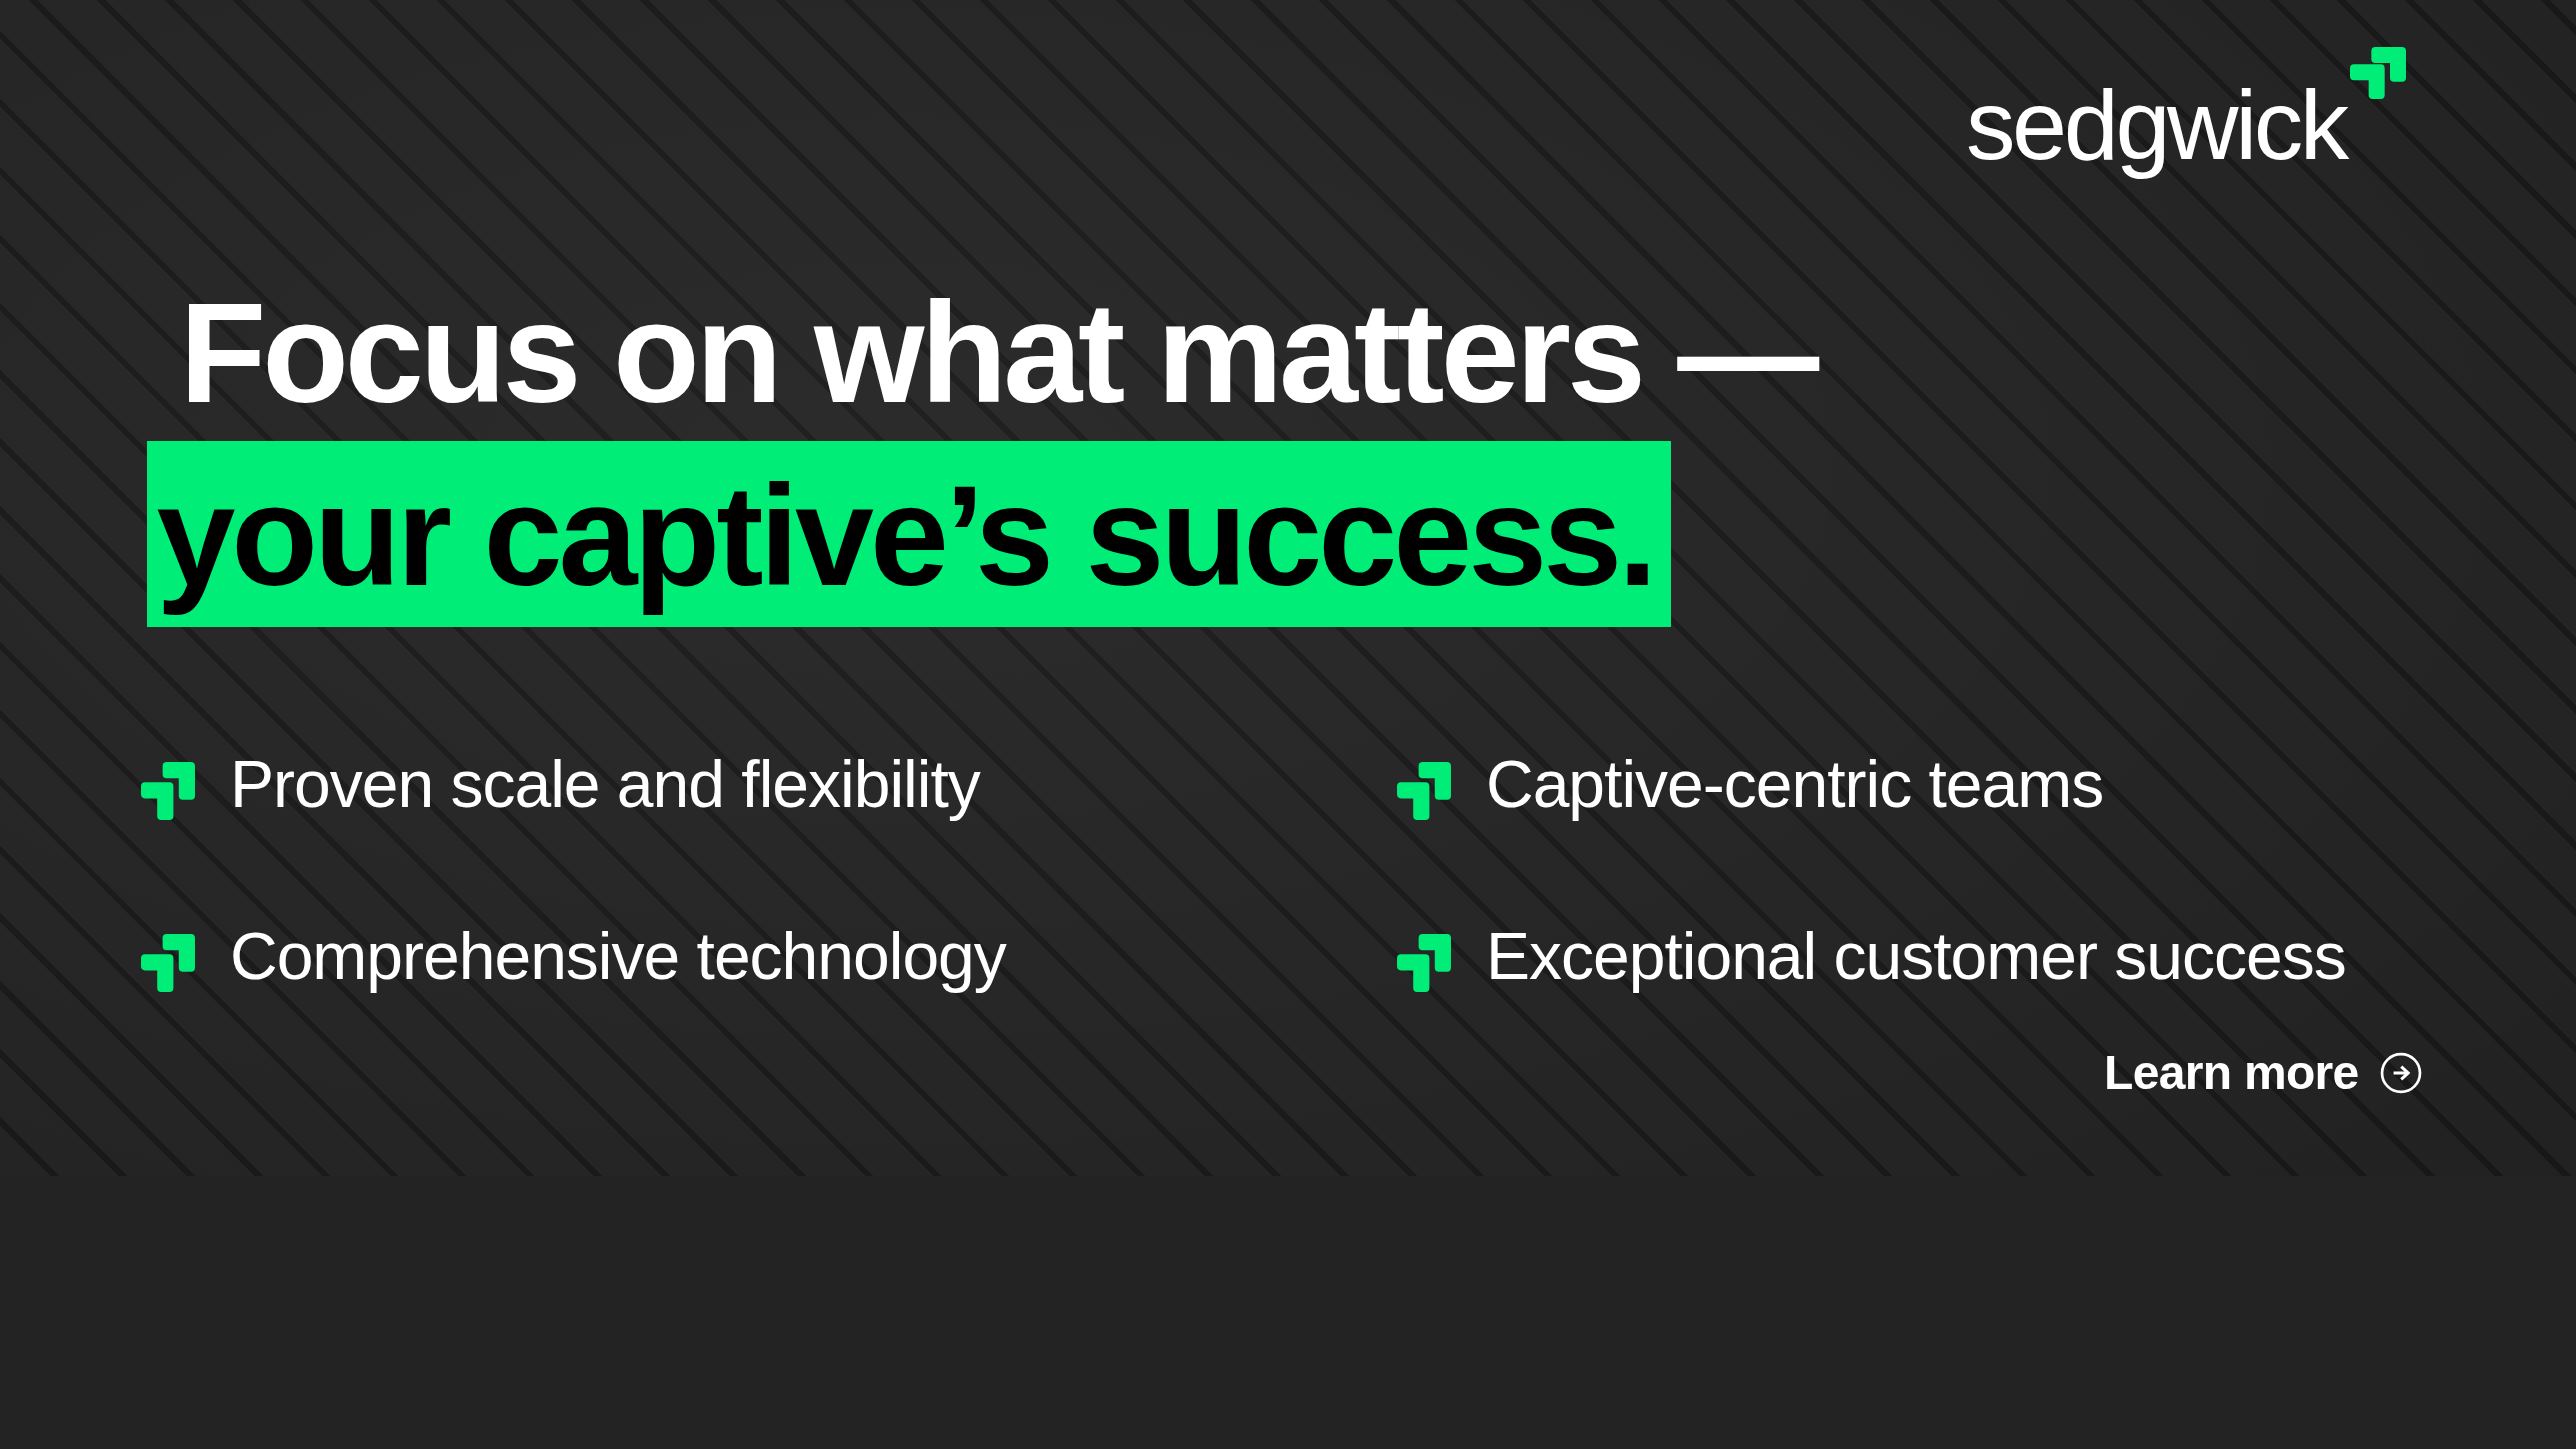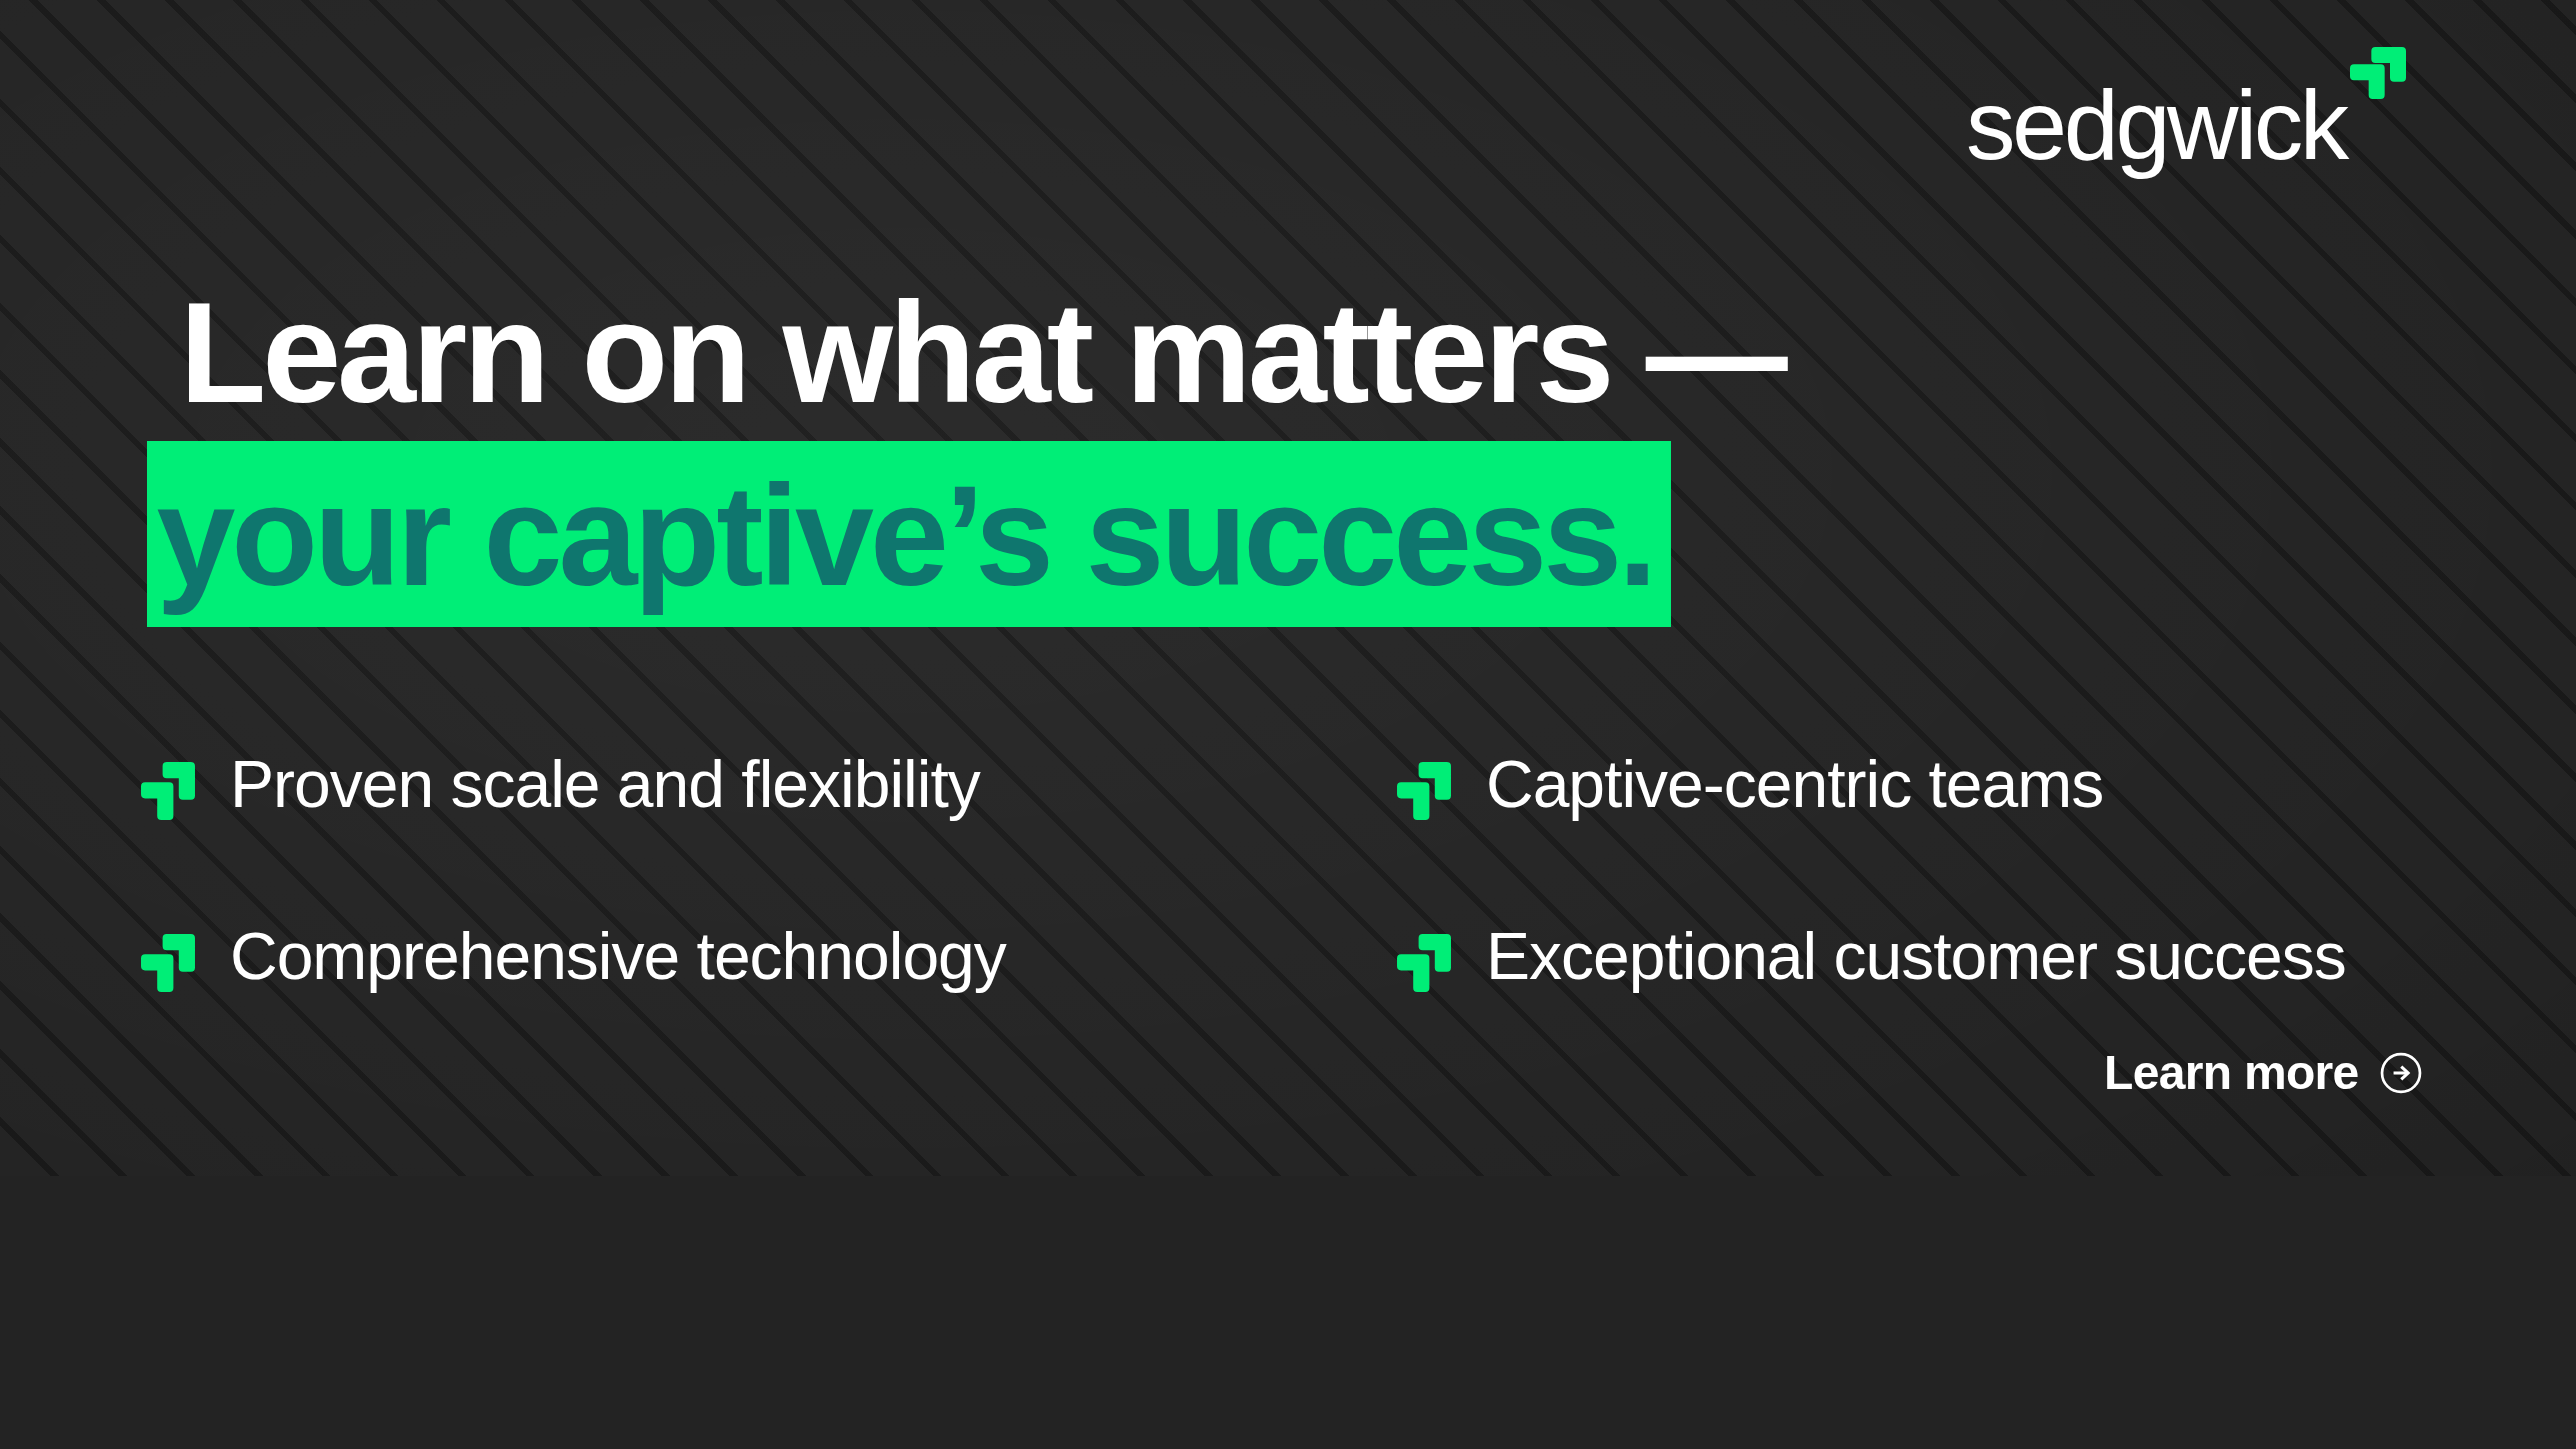--- a/index.html
+++ b/index.html
@@ -150,22 +150,22 @@
       <svg viewBox="0 0 84 78" xmlns="http://www.w3.org/2000/svg" aria-hidden="true">
 
         <path d="M38 0 H78 A6 6 0 0 1 84 6 V46 A6 6 0 0 1 78 52 H66 A6 6 0 0 1 60 46 V24 H38 A6 6 0 0 1 32 18 V6 A6 6 0 0 1 38 0 Z" fill="#00EE77"></path>
 
         <path d="M6 26 H46 A6 6 0 0 1 52 32 V72 A6 6 0 0 1 46 78 H34 A6 6 0 0 1 28 72 V50 H6 A6 6 0 0 1 0 44 V32 A6 6 0 0 1 6 26 Z" fill="#00EE77"></path>
       </svg>
     </span>
   </div>
 
   <div id="headline">
-    <div class="hl-line" id="hl-line-1">Learn on what matters —</div>
-    <div class="hl-line" id="hl-line-2" style="background: rgb(0, 238, 119); color: #0f766e;">your captive’s success.</div>
+    <div class="hl-line" id="hl-line-1">Focus on what matters —</div>
+    <div class="hl-line" id="hl-line-2" style="background: rgb(0, 238, 119); color: #000000;">your captive’s success.</div>
   </div>
 
   <div id="bullets">
 
     <div class="bullet">
       <span class="bullet-icon">
         <svg viewBox="0 0 80 86" xmlns="http://www.w3.org/2000/svg" aria-hidden="true">
           <path d="M38 0 H74 A6 6 0 0 1 80 6 V50 A6 6 0 0 1 74 56 H62 A6 6 0 0 1 56 50 V24 H38 A6 6 0 0 1 32 18 V6 A6 6 0 0 1 38 0 Z" fill="#00EE77"></path>
           <path d="M6 30 H42 A6 6 0 0 1 48 36 V80 A6 6 0 0 1 42 86 H30 A6 6 0 0 1 24 80 V54 H6 A6 6 0 0 1 0 48 V36 A6 6 0 0 1 6 30 Z" fill="#00EE77"></path>
         </svg>

